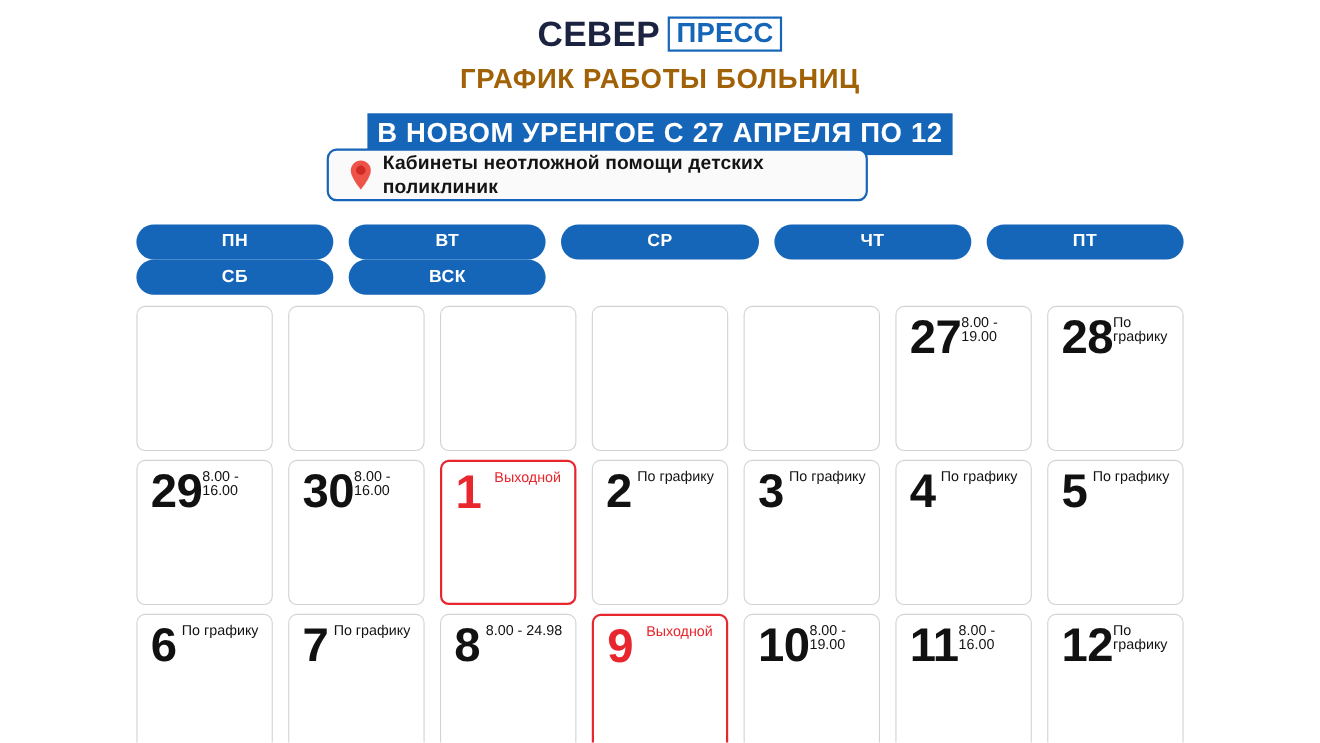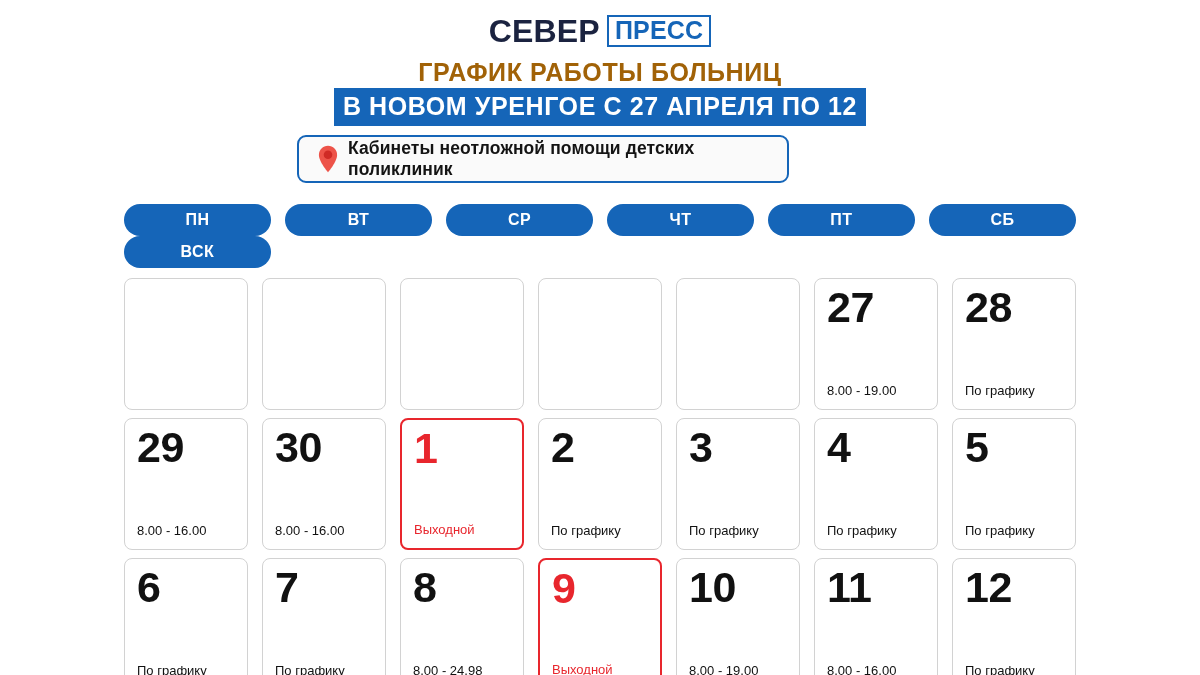--- a/index.html
+++ b/index.html
@@ -58,21 +58,21 @@
   }
   .title-line1 {
     font-size: 25px;
     font-weight: 800;
     color: #a16207;
     letter-spacing: 0.6px;
     line-height: 1.12;
     text-transform: uppercase;
   }
   .title-line2-outer {
-    margin-top: 2px;
+    margin-top: 17px;
     display: flex;
     justify-content: center;
   }
   .title-line2 {
     display: inline-block;
     background: #1565b8;
     color: #ffffff;
     font-size: 25px;
     font-weight: 800;
     letter-spacing: 0.6px;
@@ -112,21 +112,21 @@
 
   
   .calendar {
     position: absolute;
     left: 124px;
     top: 204px;
     width: 952px;
   }
   .dow-row {
     display: grid;
-    grid-template-columns: repeat(6, 1fr);
+    grid-template-columns: repeat(5, 1fr);
     column-gap: 14px;
     margin-bottom: 10px;
   }
   .dow {
     height: 32px;
     background: #1565b8;
     border-radius: 16px;
     color: #ffffff;
     font-size: 16px;
     font-weight: 700;
@@ -143,21 +143,20 @@
   }
   .cell {
     height: 132px;
     box-sizing: border-box;
     border: 1.5px solid #d2d2d2;
     border-radius: 8px;
     background: #ffffff;
     position: relative;
     padding: 7px 12px 10px 12px;
     display: flex;
-    flex-direction: column;
     justify-content: space-between;
   }
   .cell.holiday {
     border: 2.5px solid #e8262d;
   }
   .daynum {
     font-size: 43px;
     font-weight: 700;
     line-height: 1;
     color: #111111;

